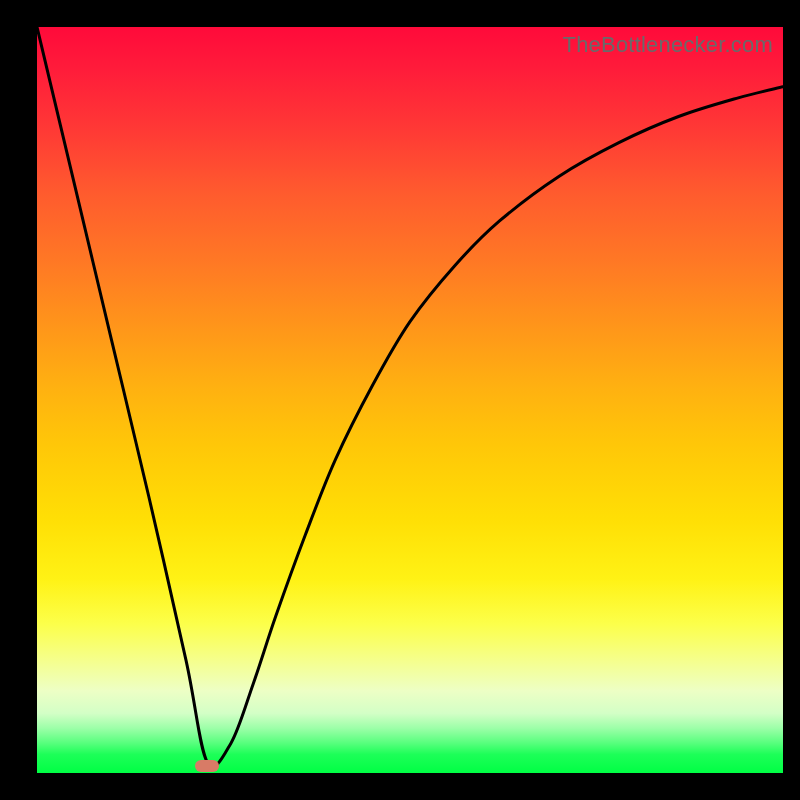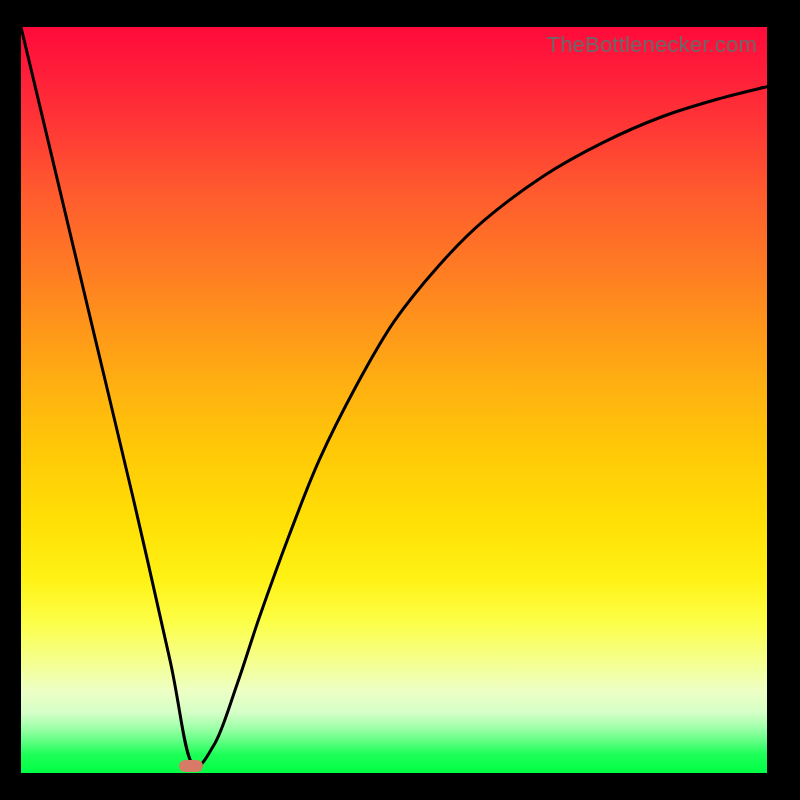--- a/index.html
+++ b/index.html
@@ -5,21 +5,21 @@
   * { margin: 0; padding: 0; box-sizing: border-box; }
   html, body { width: 800px; height: 800px; overflow: hidden; background: #000; }
   .frame {
     position: relative;
     width: 800px;
     height: 800px;
     background: #000;
   }
   .plot-area {
     position: absolute;
-    left: 21px;
+    left: 37px;
     top: 27px;
     width: 746px;
     height: 746px;
     overflow: hidden;
     background: linear-gradient(to bottom,
       #ff0a3a 0%,
       #ff1d3a 6%,
       #ff3a35 14%,
       #ff5a2e 22%,
       #ff7a24 32%,

